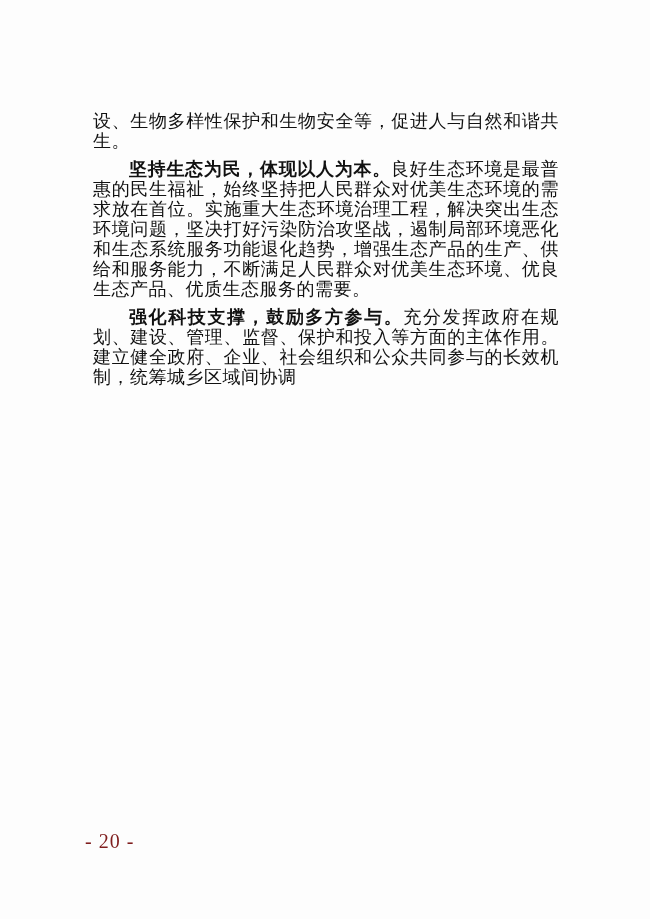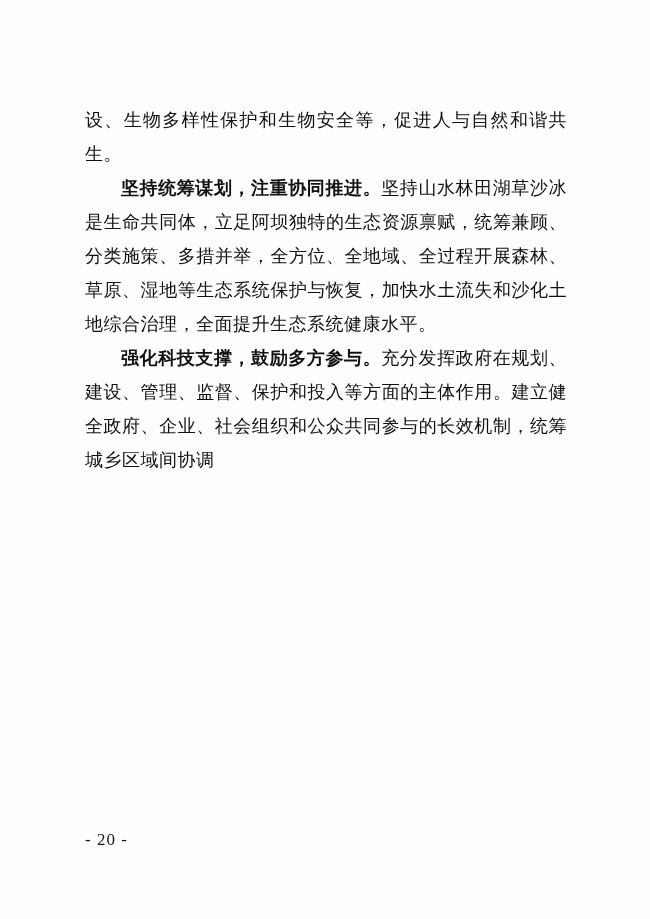--- a/index.html
+++ b/index.html
@@ -16,52 +16,52 @@
     font-family: "Liberation Serif", "DejaVu Serif", serif;
     color: #111111;
   }
   .content {
     position: absolute;
     left: 85px;
     top: 103px;
     width: 482px;
   }
   .para {
-    margin: 0;
+    margin: 8px;
     font-size: 18px;
-    line-height: 34px;
+    line-height: 20px;
     text-align: justify;
     text-justify: inter-ideograph;
     letter-spacing: 0.5px;
   }
   .para.indent {
     text-indent: 2em;
   }
   .lead {
     font-weight: 700;
   }
   .page-number {
     position: absolute;
     left: 85px;
     top: 830px;
-    font-size: 17px;
+    font-size: 20px;
     letter-spacing: 1px;
-    color: #0f172a;
+    color: #7f1d1d;
   }
 </style>
 </head>
 <body>
 
 <div class="page">
   <div class="content">
 
     <p class="para"><span>设、生物多样性保护和生物安全等，促进人与自然和谐共生。</span></p>
 
+    <p class="para indent"><span class="lead">坚持生态为民，体现以人为本。</span><span>良好生态环境是最普惠的民生福祉，始终坚持把人民群众对优美生态环境的需求放在首位。实施重大生态环境治理工程，解决突出生态环境问题，坚决打好污染防治攻坚战，遏制局部环境恶化和生态系统服务功能退化趋势，增强生态产品的生产、供给和服务能力，不断满足人民群众对优美生态环境、优良生态产品、优质生态服务的需要。</span></p>
 
-    <p class="para indent"><span class="lead">坚持统筹谋划，注重协同推进。</span><span>坚持山水林田湖草沙冰是生命共同体，立足阿坝独特的生态资源禀赋，统筹兼顾、分类施策、多措并举，全方位、全地域、全过程开展森林、草原、湿地等生态系统保护与恢复，加快水土流失和沙化土地综合治理，全面提升生态系统健康水平。</span></p>
 
 
     <p class="para indent"><span class="lead">强化科技支撑，鼓励多方参与。</span><span>充分发挥政府在规划、建设、管理、监督、保护和投入等方面的主体作用。建立健全政府、企业、社会组织和公众共同参与的长效机制，统筹城乡区域间协调</span></p>
 
   </div>
 
   <div class="page-number">- 20 -</div>
 </div>
 
 </body></html>

